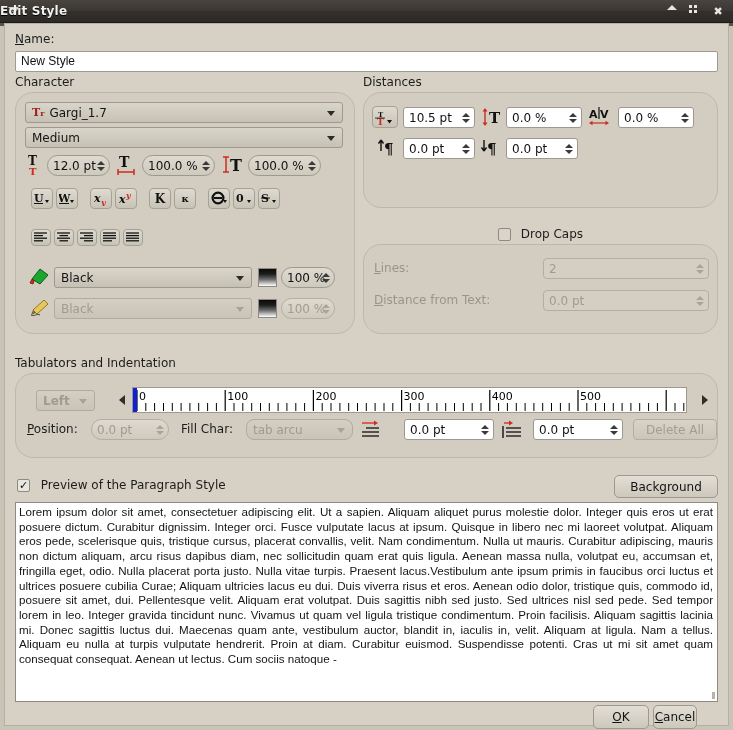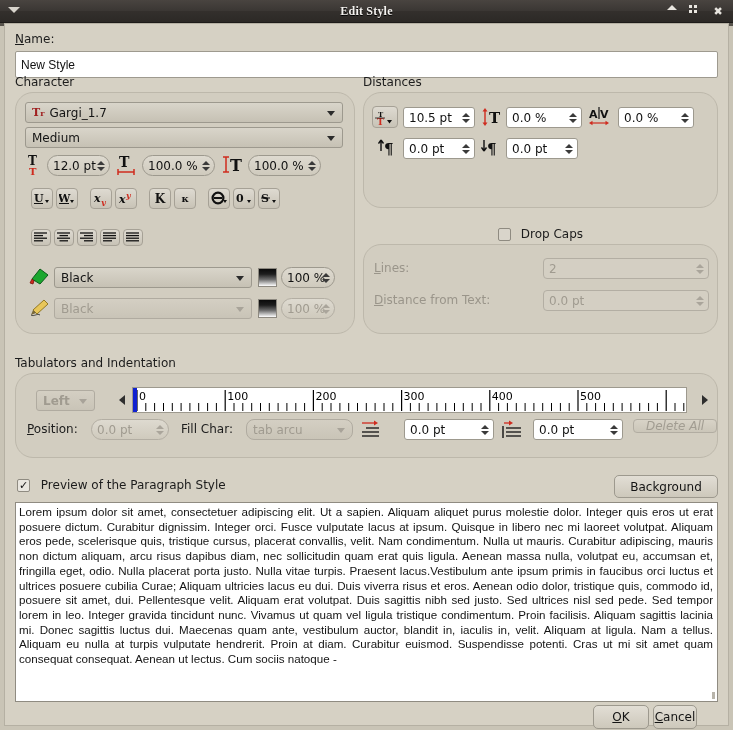--- a/index.html
+++ b/index.html
@@ -27,26 +27,25 @@
   }
   
   .titlebar {
     position: absolute; left: 0; top: 0; width: 733px; height: 22px;
     background: linear-gradient(#494440 0%, #3b3734 48%, #332f2c 52%, #2c2926 100%);
     border-bottom: 1px solid #1d1b19;
     color: #ffffff;
     display: flex; align-items: center;
   }
   .titlebar .title {
-    position: absolute; left: 0; right: 0; text-align: center;
+    position: absolute; left: 0; right: 0; text-align: left;
     font-weight: bold; font-size: 12px;
     color: #f3f1ee;
     text-shadow: 0 1px 0 #000;
     letter-spacing: .2px;
-    font-family: Liberation Serif, serif;
   }
   .tb-left-menu {
     position: absolute; left: 8px; top: 7px;
     width: 0; height: 0;
     border-left: 6px solid transparent;
     border-right: 6px solid transparent;
     border-top: 6px solid #d8d4cc;
   }
   .tb-btns { position: absolute; right: 9px; top: 0; height: 22px; display: flex; align-items: center; gap: 11px; }
   .tb-btn { width: 12px; height: 12px; position: relative; cursor: pointer; }
@@ -66,21 +65,21 @@
 
   
   .lbl { font-size: 12px; color: #1c1c1c; }
   .lbl u { text-decoration: underline; }
   .lbl.dim { color: #9a958a; }
 
   .textinput {
     background: #ffffff;
     border: 1px solid #9e9a8f;
     border-radius: 2px;
-    height: 27px; line-height: 21px;
+    height: 21px; line-height: 21px;
     padding: 8px 5px;
     font-size: 12px; color: #111;
     box-sizing: border-box;
   }
 
   .group {
     position: absolute;
     border: 1px solid #bdb8ab;
     border-radius: 18px;
     background: #d2cdc0;
@@ -713,21 +712,21 @@
           </svg>
         </div>
         <div class="spin" style="left:517px;top:45px;width:90px;">
           <span>0.0 pt</span>
           <span class="btns">
               <i class="up"></i>
               <i class="dn"></i>
             </span>
         </div>
 
-        <div class="btn disabled" style="position:absolute;left:617px;top:45px;width:84px;height:14px;font-style:italic;">Delete All</div>
+        <div class="btn disabled" style="position:absolute;left:617px;top:45px;width:84px;height:21px;">Delete All</div>
       </div>
 
       <div style="position:absolute;left:12px;top:454px;">
         <span class="cb">✓</span>
         <span class="lbl" style="margin-left:7px;">Preview of the Paragraph Style</span>
       </div>
       <div class="btn" style="position:absolute;left:609px;top:451px;width:104px;height:23px;border-radius:5px;">Background</div>
 
       <div class="preview" style="left:10px;top:478px;width:703px;height:200px;">
         <p>Lorem ipsum dolor sit amet, consectetuer adipiscing elit. Ut a sapien. Aliquam aliquet purus molestie dolor. Integer quis eros ut erat posuere dictum. Curabitur dignissim. Integer orci. Fusce vulputate lacus at ipsum. Quisque in libero nec mi laoreet volutpat. Aliquam eros pede, scelerisque quis, tristique cursus, placerat convallis, velit. Nam condimentum. Nulla ut mauris. Curabitur adipiscing, mauris non dictum aliquam, arcu risus dapibus diam, nec sollicitudin quam erat quis ligula. Aenean massa nulla, volutpat eu, accumsan et, fringilla eget, odio. Nulla placerat porta justo. Nulla vitae turpis. Praesent lacus.Vestibulum ante ipsum primis in faucibus orci luctus et ultrices posuere cubilia Curae; Aliquam ultricies lacus eu dui. Duis viverra risus et eros. Aenean odio dolor, tristique quis, commodo id, posuere sit amet, dui. Pellentesque velit. Aliquam erat volutpat. Duis sagittis nibh sed justo. Sed ultrices nisl sed pede. Sed tempor lorem in leo. Integer gravida tincidunt nunc. Vivamus ut quam vel ligula tristique condimentum. Proin facilisis. Aliquam sagittis lacinia mi. Donec sagittis luctus dui. Maecenas quam ante, vestibulum auctor, blandit in, iaculis in, velit. Aliquam at ligula. Nam a tellus. Aliquam eu nulla at turpis vulputate hendrerit. Proin at diam. Curabitur euismod. Suspendisse potenti. Cras ut mi sit amet quam consequat consequat. Aenean ut lectus. Cum sociis natoque -</p>

